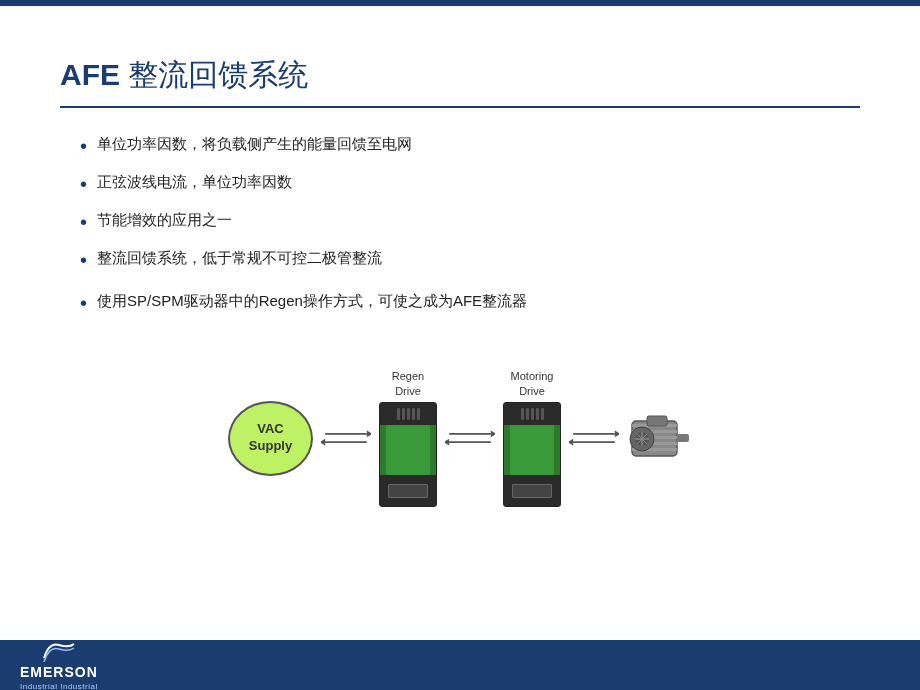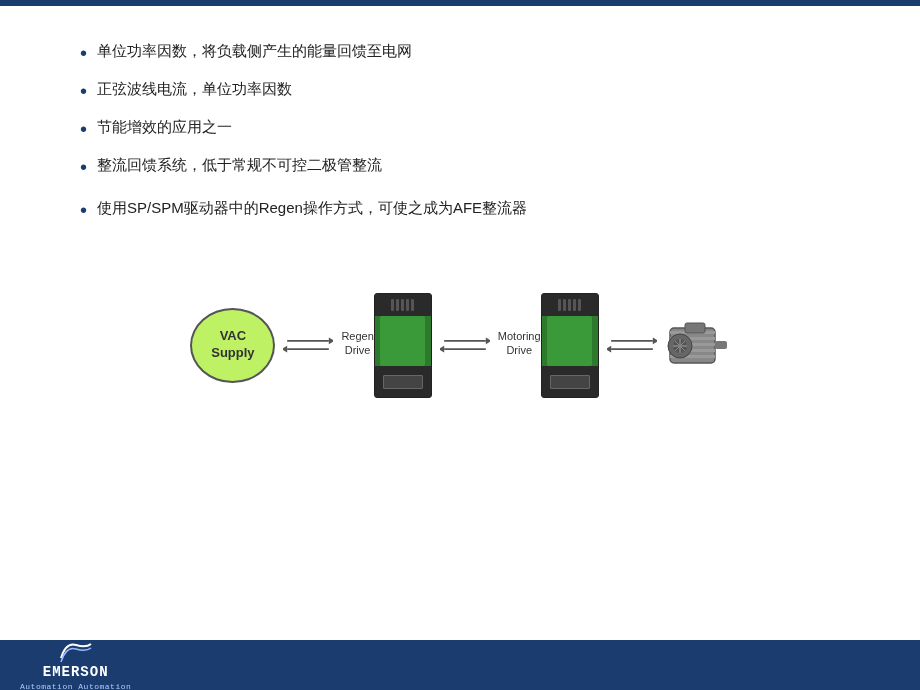--- a/index.html
+++ b/index.html
@@ -172,39 +172,38 @@
       font-weight: bold;
       text-transform: uppercase;
       line-height: 1.2;
     }
 
     .emerson-logo {
       display: flex;
       flex-direction: column;
       align-items: center;
       gap: 2px;
-      font-family: Liberation Mono, monospace;
     }
 
     .emerson-name {
       color: white;
       font-size: 14px;
       font-weight: bold;
       letter-spacing: 1px;
     }
 
     .emerson-sub {
       color: #aaccff;
       font-size: 8px;
       letter-spacing: 0.5px;
     }
 
     .drive-container {
       display: flex;
-      flex-direction: row;
+      flex-direction: column;
       align-items: center;
     }
 
     .drive-rect {
       width: 58px;
       height: 105px;
       background: #3d3d3d;
       border-radius: 3px;
       border: 1px solid #222;
       position: relative;
@@ -267,20 +266,23 @@
       border: 1px solid #666;
     }
 
   </style>
 </head>
 <body>
 
 <div class="slide">
   <div class="top-bar"></div>
 
+  <h1 class="title">
+    <span class="title-afe">AFE</span><span> 整流回馈系统</span>
+  </h1>
 
   <ul class="bullet-list">
     <li>
       <span>单位功率因数，将负载侧产生的能量回馈至电网</span>
     </li>
     <li>
       <span>正弦波线电流，单位功率因数</span>
     </li>
     <li>
       <span>节能增效的应用之一</span>
@@ -405,17 +407,17 @@
   <div class="bottom-bar">
 
 
     <div class="emerson-logo">
 
       <svg width="40" height="22" viewBox="0 0 40 22">
         <path d="M5,18 Q10,2 20,5 Q30,8 35,4" stroke="white" stroke-width="2" fill="none"></path>
         <path d="M5,22 Q10,6 20,9 Q30,12 35,8" stroke="#99bbff" stroke-width="1.5" fill="none"></path>
       </svg>
       <span class="emerson-name">EMERSON</span>
-      <span class="emerson-sub">Automation Automation</span>
+      <span class="emerson-sub">Industrial Industrial</span>
     </div>
   </div>
 
 </div>
 
 </body></html>

